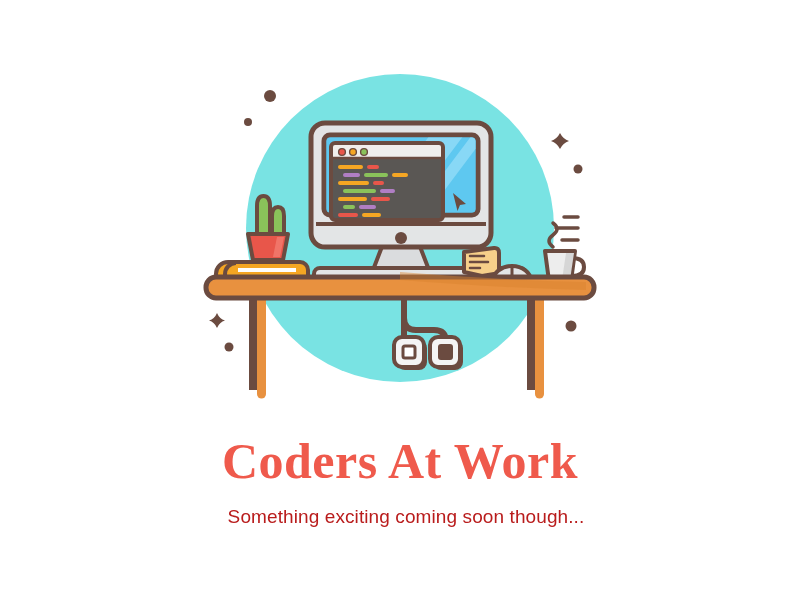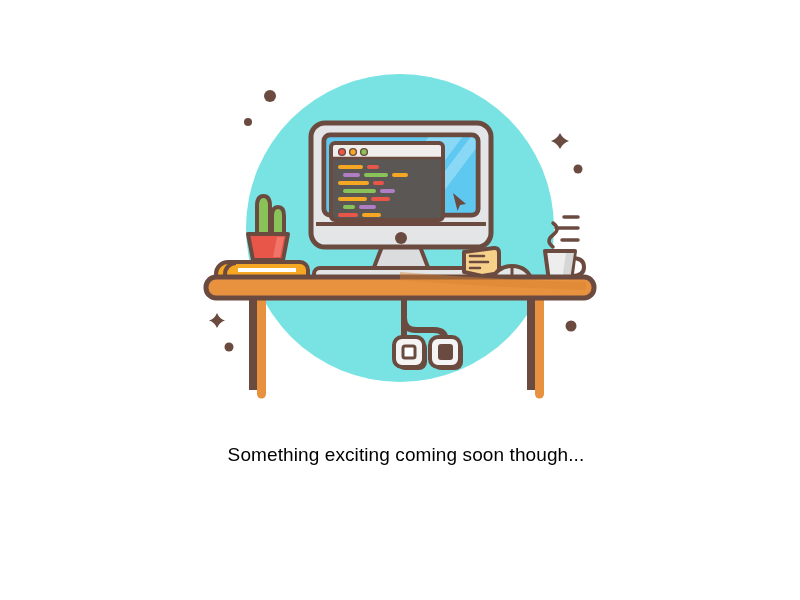--- a/index.html
+++ b/index.html
@@ -39,21 +39,21 @@
     font-size: 50px;
     line-height: 62px;
     letter-spacing: 0.5px;
     color: #ef5a4c;
     margin: 0;
   }
   #subtitle {
     font-family: "Liberation Sans", sans-serif;
     font-size: 19px;
     line-height: 26px;
-    color: #000000;
+    color: #b91c1c;
     margin: 12px 0 0 12px;
     letter-spacing: 0.1px;
   }
 </style>
 </head>
 <body>
 
 <div id="page">
 
   <div id="illustration">
@@ -201,16 +201,17 @@
 
       <g>
         <rect x="206" y="277" width="388" height="21" rx="10" fill="#e8913f" stroke="#6b4b40" stroke-width="5"></rect>
         <path d="M400 280 q100 8 186 10 l0 -8 q-90 -2 -186 -10 Z" fill="#d9822f" opacity="0.45"></path>
       </g>
 
     </svg>
   </div>
 
   <div id="caption">
+    <h1 id="title">Coders At Work</h1>
     <p id="subtitle">Something exciting coming soon though...</p>
   </div>
 
 </div>
 
 </body></html>

